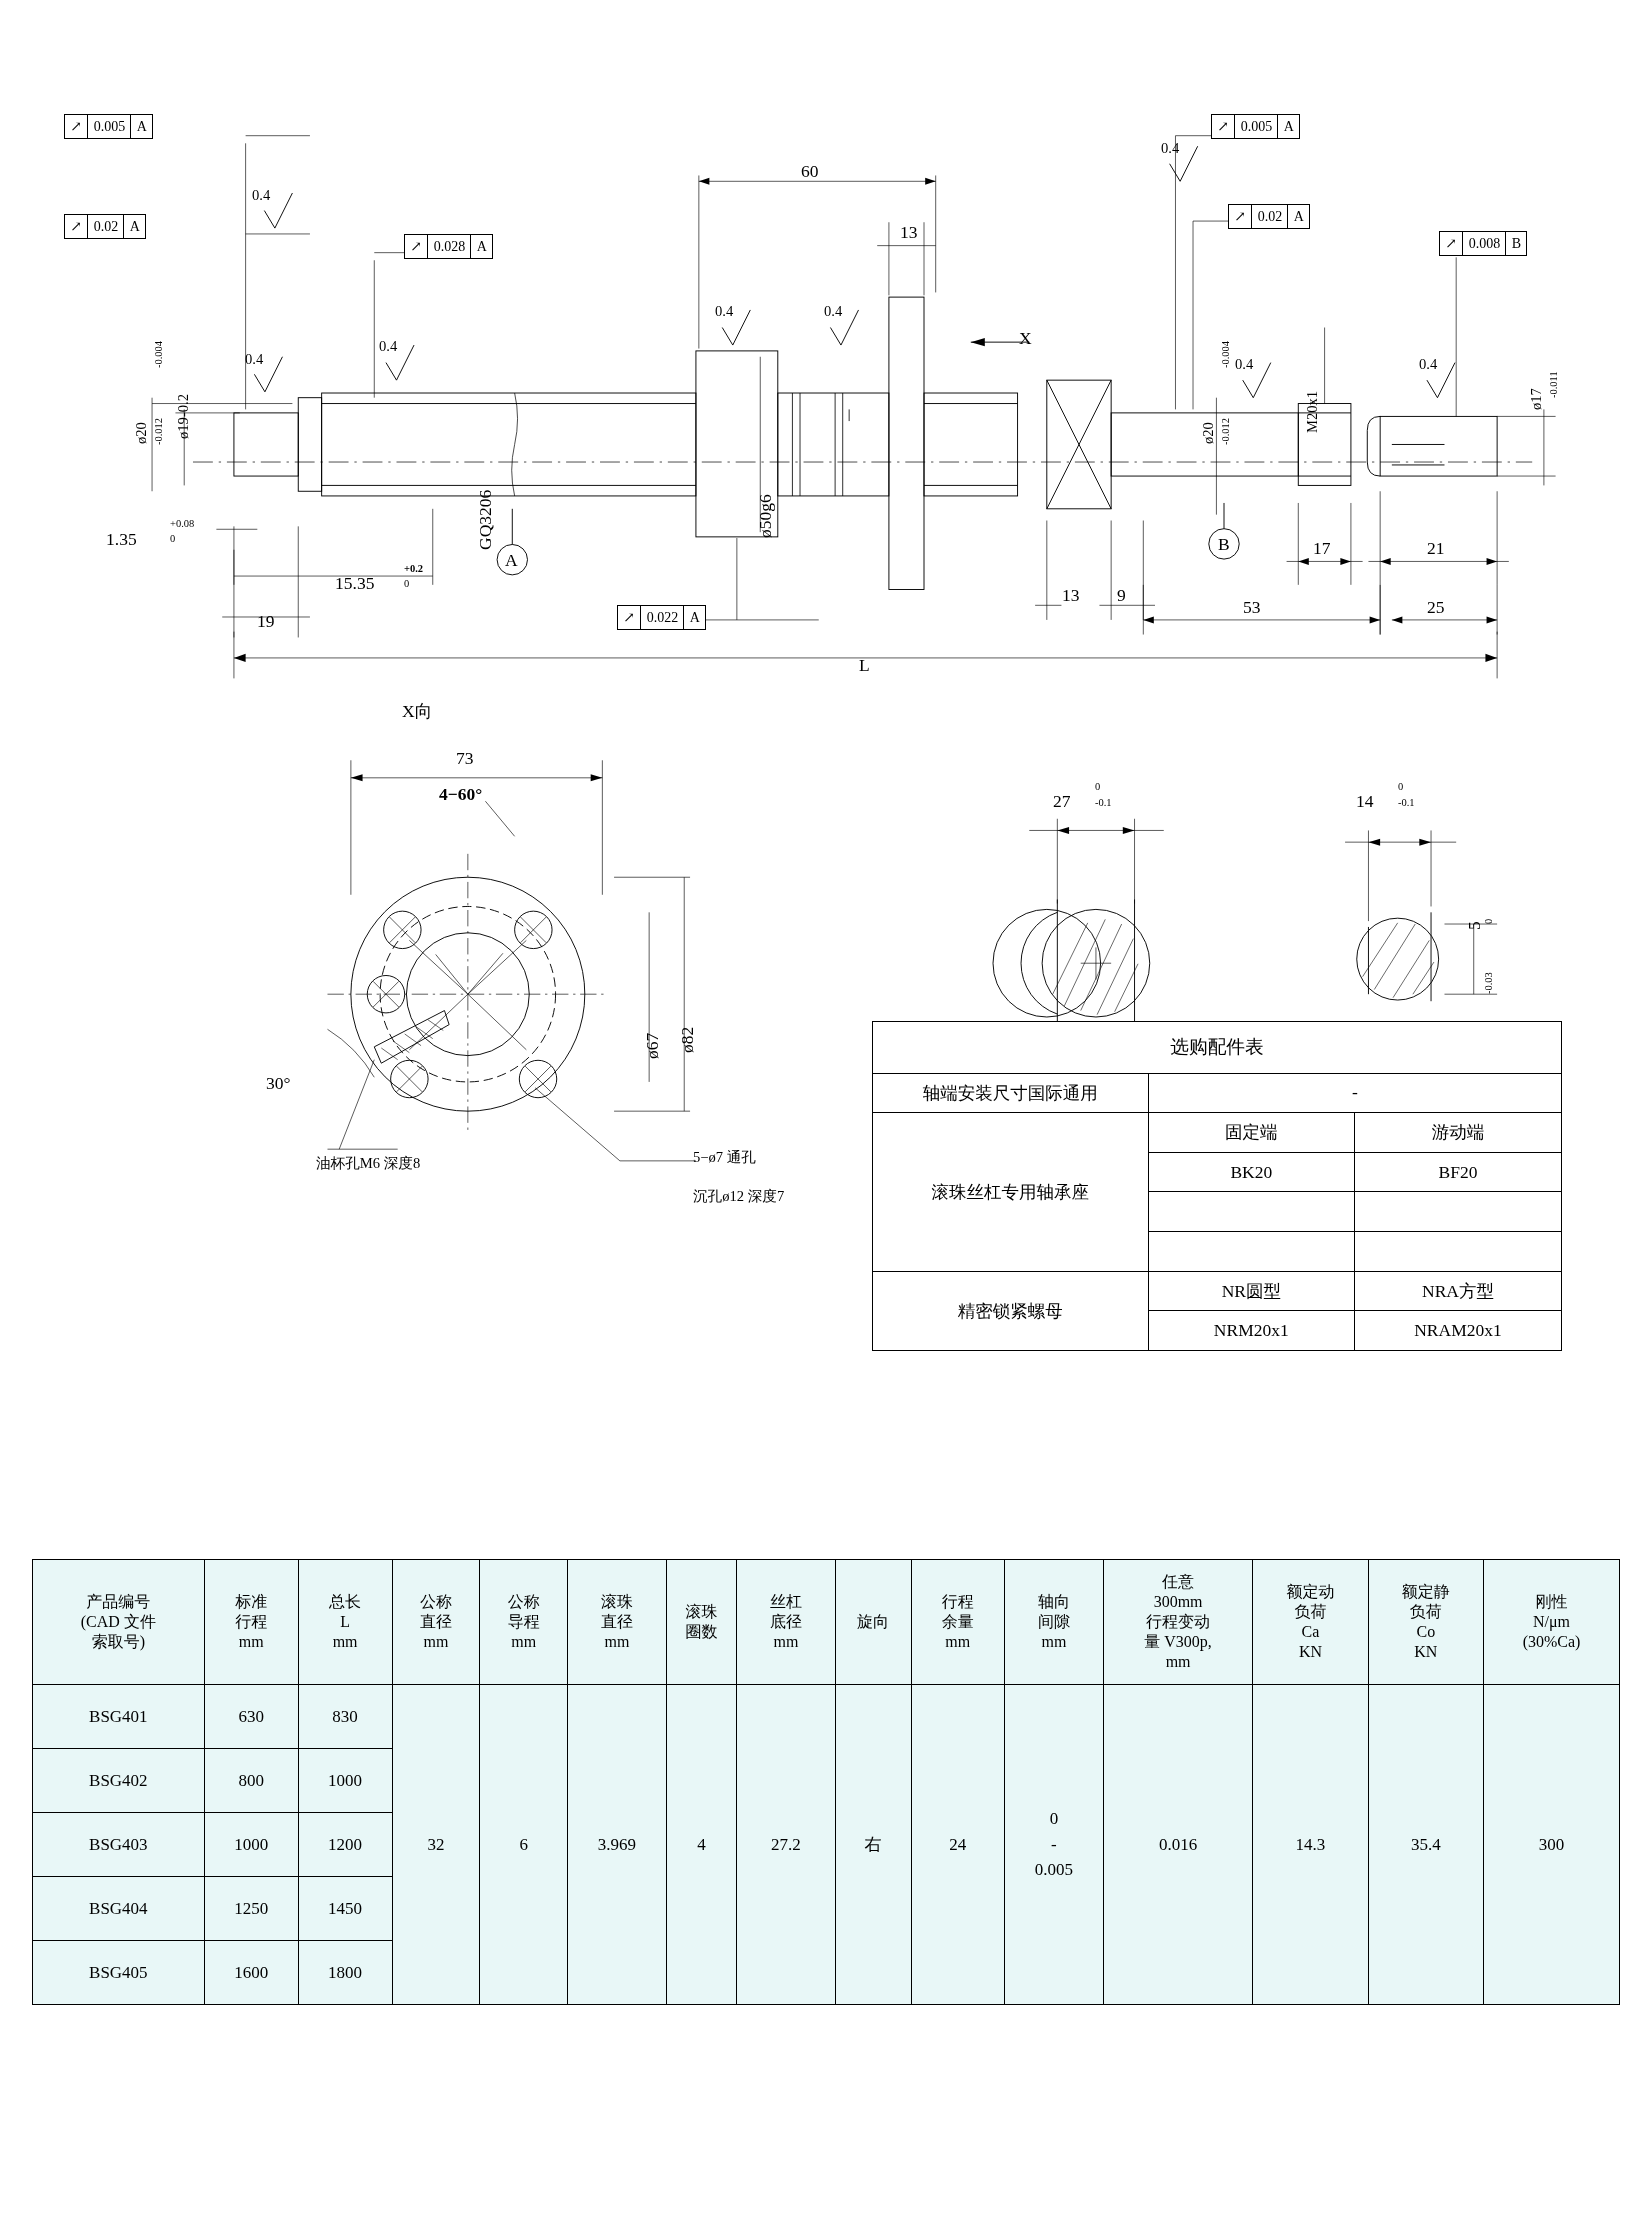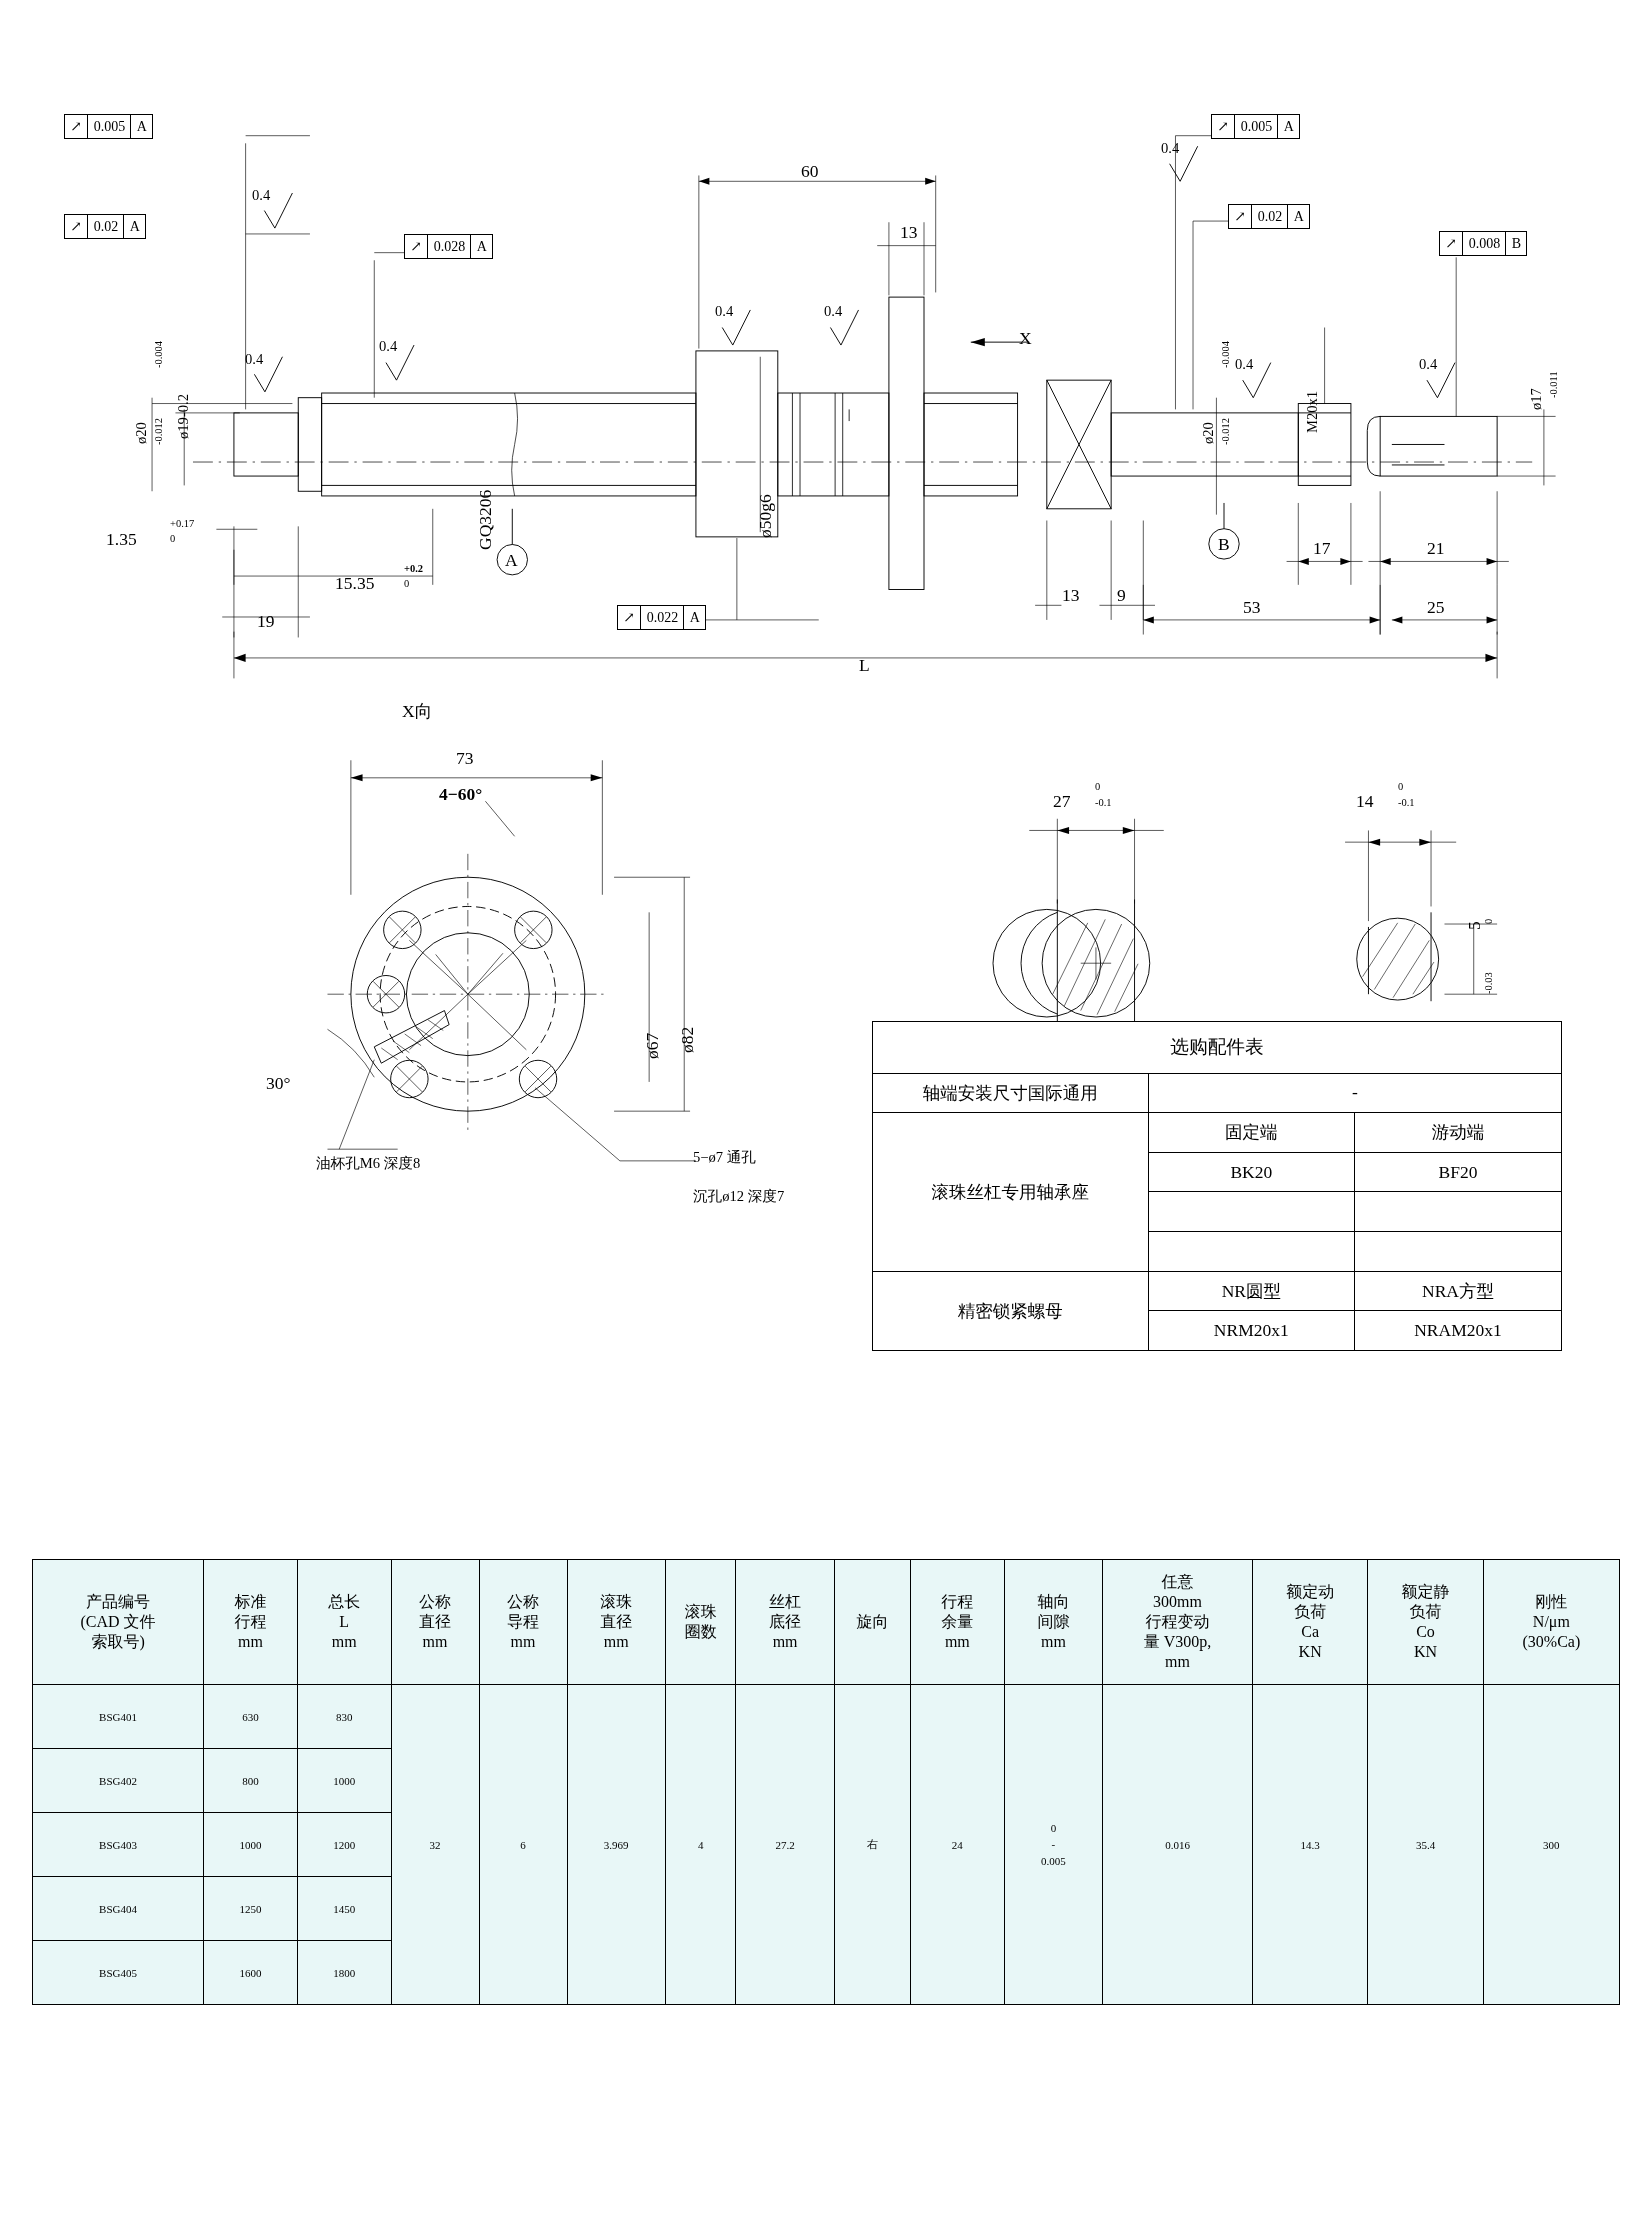--- a/index.html
+++ b/index.html
@@ -39,21 +39,21 @@
 
   .main-table{
     position:absolute;left:32px;top:1559px;width:1588px;
     font-size:16px;background:#e8f7f7;
   }
   .main-table td,.main-table th{
     border:0.6px solid #000;text-align:center;vertical-align:middle;
     padding:3.5px 1.2px;font-weight:normal;
   }
   .main-table thead td{height:117px;line-height:1.25;font-size:16px;}
-  .main-table tbody td{height:56px;font-size:11px;}
+  .main-table tbody td{height:56px;font-size:17px;}
 
   
   svg.draw{position:absolute;left:0;top:0;width:1648px;height:2227px;overflow:visible;}
 </style>
 </head>
 <body>
 
 <div class="page">
 
 
@@ -400,21 +400,21 @@
   <div class="txt lg" style="left:1019px;top:328px;">X</div>
 
   <div class="txt vert" style="left:1200px;top:304px;height:140px;">ø20</div>
   <div class="txt vert xs" style="left:1220px;top:292px;height:76px;">-0.004</div>
   <div class="txt vert xs" style="left:1220px;top:363px;height:82px;">-0.012</div>
   <div class="txt vert" style="left:1304px;top:316px;height:117px;">M20x1</div>
   <div class="txt vert" style="left:1528px;top:316px;height:94px;">ø17</div>
   <div class="txt vert xs" style="left:1548px;top:316px;height:82px;">-0.011</div>
 
   <div class="txt lg" style="left:106px;top:529px;">1.35</div>
-  <div class="txt xs" style="left:170px;top:518px;">+0.17</div>
+  <div class="txt xs" style="left:170px;top:518px;">+0.08</div>
   <div class="txt xs" style="left:170px;top:533px;">0</div>
 
   <div class="txt lg" style="left:335px;top:573px;">15.35</div>
   <div class="txt xs" style="left:404px;top:563px;font-weight:bold;">+0.2</div>
   <div class="txt xs" style="left:404px;top:578px;">0</div>
 
   <div class="txt lg" style="left:257px;top:611px;">19</div>
   <div class="txt lg" style="left:1062px;top:585px;">13</div>
   <div class="txt lg" style="left:1117px;top:585px;">9</div>
   <div class="txt lg" style="left:1313px;top:538px;">17</div>

